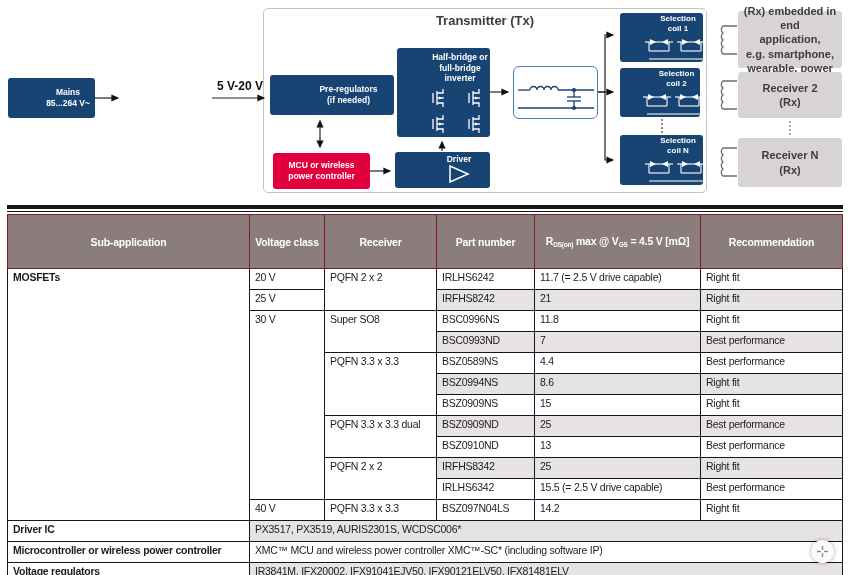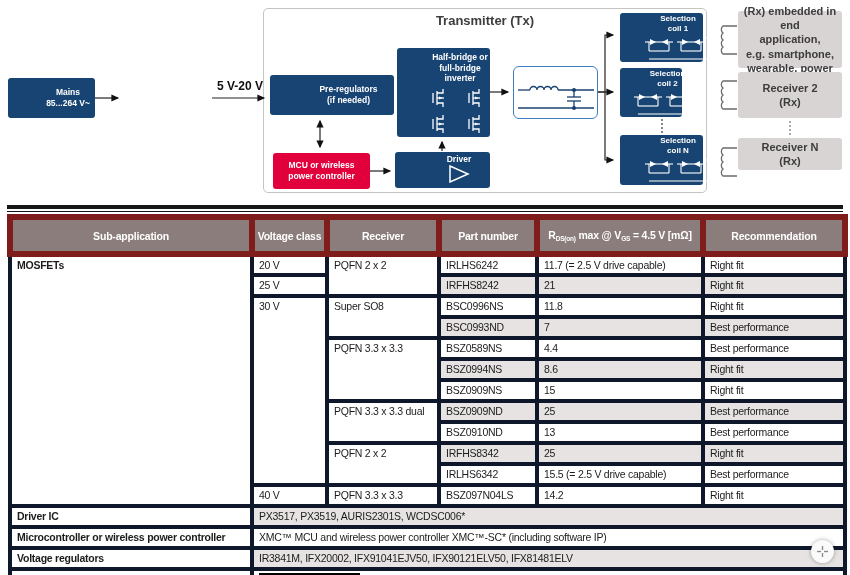--- a/index.html
+++ b/index.html
@@ -25,24 +25,24 @@
                font-size:12px; font-weight:bold; color:#111; }
   .coil-title { font-size:8px; margin-top:1px; }
 
   
   .table-block { position:absolute; left:7px; top:205px; width:836px; }
   .bar-thick { height:4px; background:#161616; }
   .bar-gap { height:2px; background:#fff; }
   .bar-thin { height:1px; background:#161616; }
   table { border-collapse:collapse; width:100%; table-layout:fixed; margin-top:2px; border:1px solid #8f8a88; }
   th { background:var(--header_bg); color:#fff; font-size:10.5px; font-weight:bold;
-       padding:9px 2px; border:6px solid #7f1d1d; letter-spacing:-0.2px; }
+       padding:20px 2px; border:1px solid #7f1d1d; letter-spacing:-0.2px; }
   sub.hsub { font-size:6.5px; vertical-align:-2px; }
   tr { height:21px; }
-  td { font-size:10.5px; color:#1c1c1c; padding:2px 5px; border:4px solid #0f172a;
+  td { font-size:10.5px; color:#1c1c1c; padding:2px 5px; border:1px solid #0f172a;
        vertical-align:top; letter-spacing:-0.25px; white-space:nowrap; overflow:hidden; background:#fff; }
   td.bold { font-weight:bold; }
   tr.shaded td.value { background:var(--shaded_bg); }
   .redacted { width:101px; height:15px; background:#000; }
   .bar-bottom { height:2px; background:#a19d9a; }
 
   
   .float-btn { position:absolute; left:811px; top:540px; width:23px; height:23px; border-radius:50%;
                background:#fbfafa; box-shadow:0 0 4px rgba(0,0,0,.35); display:flex;
                align-items:center; justify-content:center; border:none; padding:0; cursor:pointer; }
@@ -158,21 +158,21 @@
 
   <div class="box navy" style="left:620px;top:13px;width:83px;height:49px;justify-content:flex-start;">
     <span class="coil-title">Selection coil 1</span>
     <svg width="75" height="30">
       <use href="#selsw" x="3" y="2"></use>
         <use href="#selsw" x="35" y="2"></use>
       <path d="M64 4 H68 a3.5 3.5 0 0 1 0 7 a3.5 3.5 0 0 1 0 7 a3.5 3.5 0 0 1 0 7 H8" fill="none" stroke="#fff" stroke-width="1.1"></path>
     </svg>
   </div>
 
-  <div class="box navy" style="left:620px;top:68px;width:62px;height:49px;justify-content:center;">
+  <div class="box navy" style="left:620px;top:68px;width:80px;height:49px;justify-content:center;">
     <span class="coil-title">Selection coil 2</span>
     <svg width="75" height="30">
       <use href="#selsw" x="3" y="2"></use>
         <use href="#selsw" x="35" y="2"></use>
       <path d="M64 4 H68 a3.5 3.5 0 0 1 0 7 a3.5 3.5 0 0 1 0 7 a3.5 3.5 0 0 1 0 7 H8" fill="none" stroke="#fff" stroke-width="1.1"></path>
     </svg>
   </div>
 
   <div class="box navy" style="left:620px;top:135px;width:83px;height:50px;justify-content:flex-start;">
     <span class="coil-title">Selection coil N</span>
@@ -189,21 +189,21 @@
     <div>application,</div>
     <div>e.g. smartphone,</div>
     <div>wearable, power tool</div>
   </div>
 
   <div class="box receiver" style="left:738px;top:72px;width:104px;height:46px;">
     <div>Receiver 2</div>
     <div>(Rx)</div>
   </div>
 
-  <div class="box receiver" style="left:738px;top:138px;width:104px;height:32px;">
+  <div class="box receiver" style="left:738px;top:138px;width:104px;height:49px;">
     <div>Receiver N</div>
     <div>(Rx)</div>
   </div>
 
 </div>
 
 <div class="table-block">
   <div class="bar-thick"></div>
   <div class="bar-gap"></div>
   <div class="bar-thin"></div>

